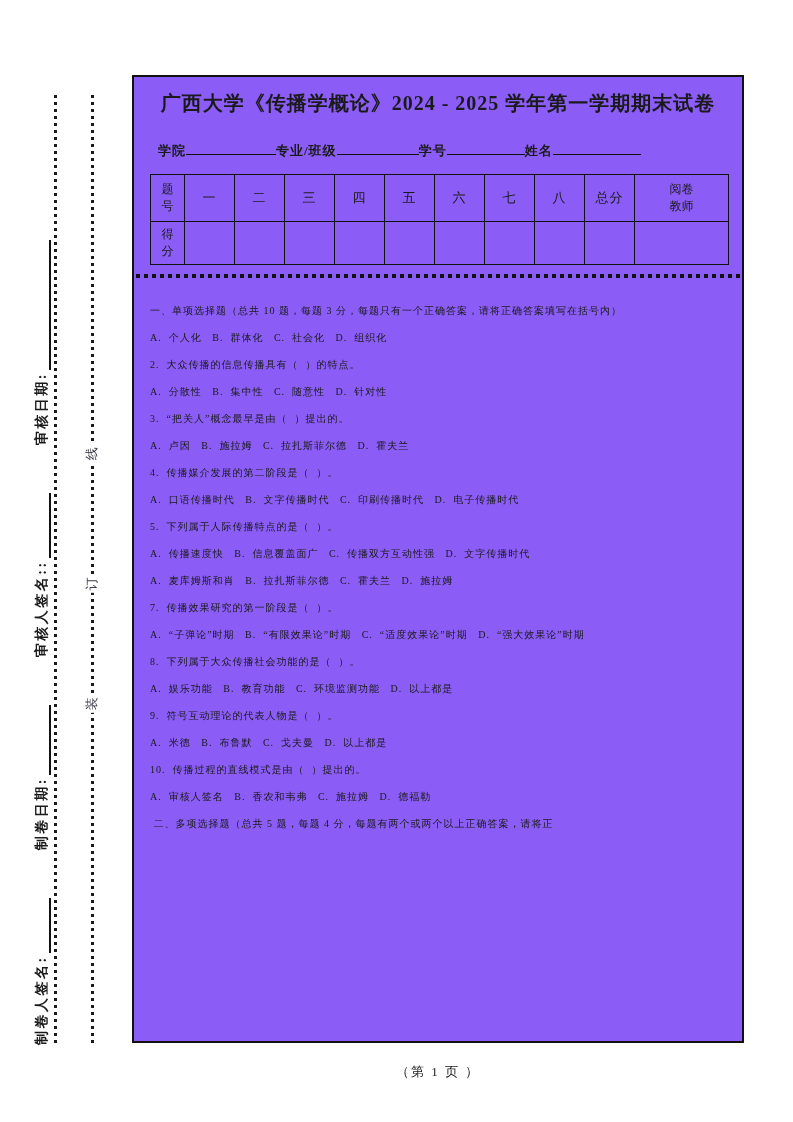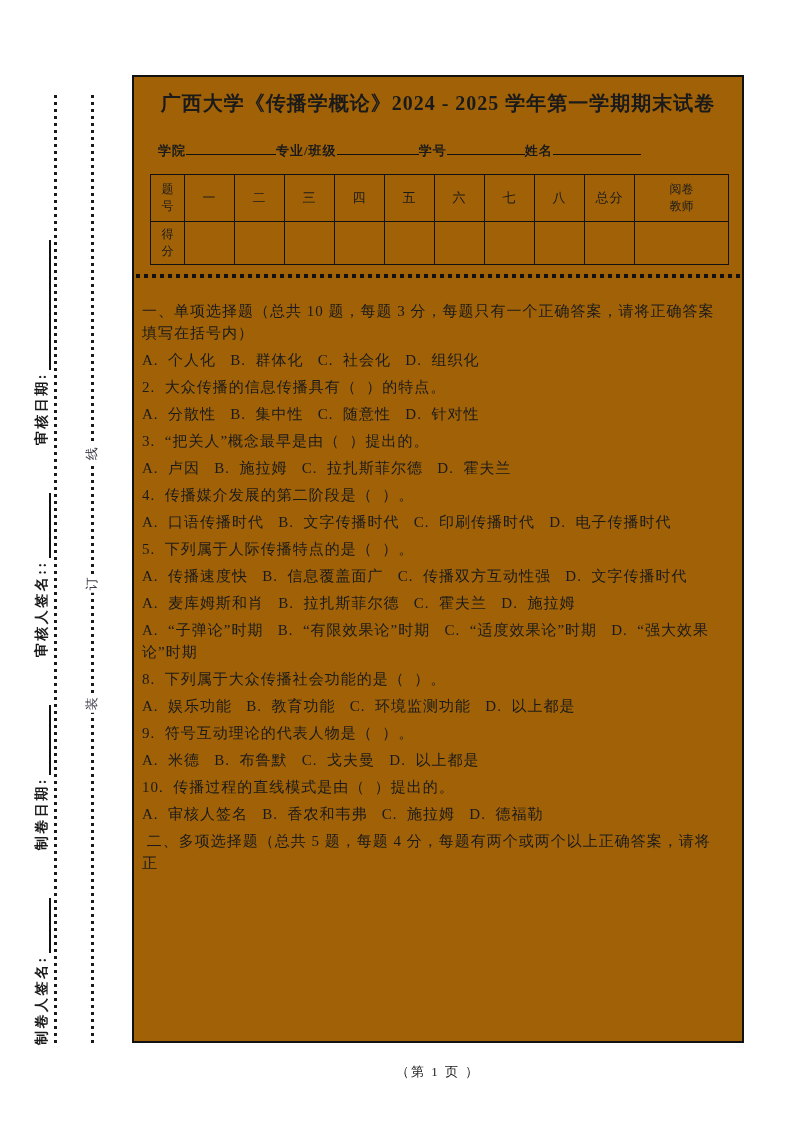--- a/index.html
+++ b/index.html
@@ -35,21 +35,21 @@
     font-size:13px;color:#3a3a46;background:#ffffff;line-height:1.2;
     transform:rotate(-90deg);z-index:2;
   }
   .spine-zhuang{top:696px;}
   .spine-ding{top:576px;}
   .spine-xian{top:446px;}
 
   
   .exam-box{
     position:absolute;left:132px;top:75px;width:612px;height:968px;
-    border:2px solid #111;box-sizing:border-box;overflow:hidden;background:#a16207;
+    border:2px solid #111;box-sizing:border-box;overflow:hidden;background:#8b5cf6;
   }
   .exam-title{
     margin:12px 8px 0 8px;text-align:center;
     font-size:20px;font-weight:bold;letter-spacing:1px;line-height:28px;
   }
   .info-row{
     margin:24px 0 4px 24px;display:flex;align-items:flex-end;
     font-size:13px;font-weight:bold;letter-spacing:1px;white-space:nowrap;
   }
   .info-underline{display:inline-block;border-bottom:1.5px solid #111;height:13px;}
@@ -68,21 +68,21 @@
   }
   .score-table .two-line{white-space:pre-line;font-size:12px;line-height:1.4;letter-spacing:0;}
   .score-table tr:nth-child(1) td{height:46px;}
   .score-table tr:nth-child(2) td{height:42px;}
 
   .dotted-sep{
     margin:9px 2px 0 2px;height:4px;
     background:repeating-linear-gradient(to right,#111 0 4px,transparent 4px 8px);
   }
 
-  .questions{padding:17px 16px 0 8px;font-size:15px;letter-spacing:1px;}
+  .questions{padding:17px 16px 0 16px;font-size:10px;letter-spacing:1px;}
   .questions p{margin:5px 0;line-height:22px;white-space:pre-wrap;}
 
   .page-footer{
     position:absolute;left:132px;top:1063px;width:612px;text-align:center;
     font-size:13px;font-weight:normal;letter-spacing:2px;white-space:pre-wrap;
   }
 </style>
 </head>
 <body>
 
@@ -191,20 +191,21 @@
     <p>A.  卢因   B.  施拉姆   C.  拉扎斯菲尔德   D.  霍夫兰</p>
 
     <p>4.  传播媒介发展的第二阶段是（  ）。</p>
     <p>A.  口语传播时代   B.  文字传播时代   C.  印刷传播时代   D.  电子传播时代</p>
 
     <p>5.  下列属于人际传播特点的是（  ）。</p>
     <p>A.  传播速度快   B.  信息覆盖面广   C.  传播双方互动性强   D.  文字传播时代</p>
 
     <p>A.  麦库姆斯和肖   B.  拉扎斯菲尔德   C.  霍夫兰   D.  施拉姆</p>
 
+    <p>7.  传播效果研究的第一阶段是（  ）。</p>
     <p>A.  “子弹论”时期   B.  “有限效果论”时期   C.  “适度效果论”时期   D.  “强大效果论”时期</p>
 
     <p>8.  下列属于大众传播社会功能的是（  ）。</p>
     <p>A.  娱乐功能   B.  教育功能   C.  环境监测功能   D.  以上都是</p>
 
     <p>9.  符号互动理论的代表人物是（  ）。</p>
     <p>A.  米德   B.  布鲁默   C.  戈夫曼   D.  以上都是</p>
 
     <p>10.  传播过程的直线模式是由（  ）提出的。</p>
     <p>A.  审核人签名   B.  香农和韦弗   C.  施拉姆   D.  德福勒</p>

